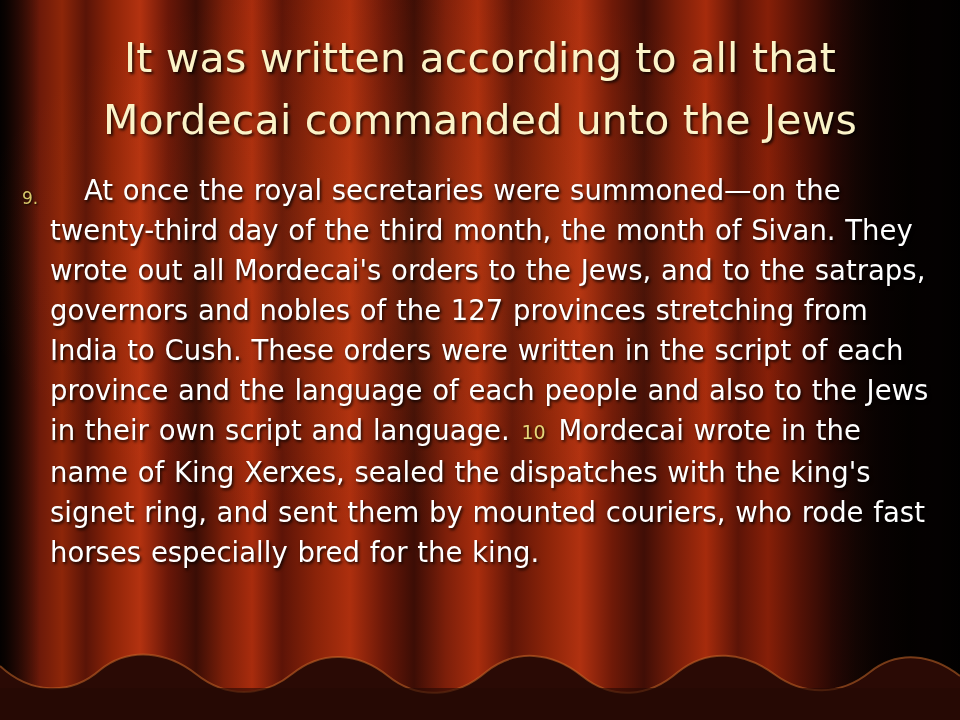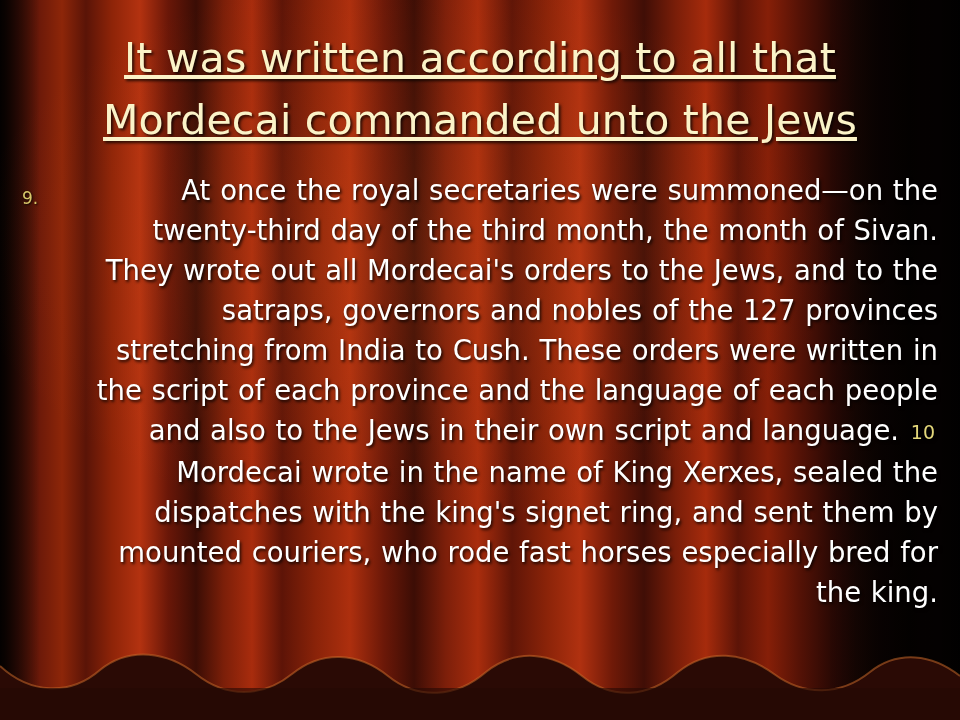--- a/index.html
+++ b/index.html
@@ -90,21 +90,20 @@
     left: 40px;
     top: 28px;
     width: 880px;
     text-align: center;
     color: #fbf3c8;
     font-size: 41px;
     line-height: 1.5;
     font-weight: 400;
     letter-spacing: 0.2px;
     text-shadow: 2px 2px 3px rgba(0,0,0,0.75);
-    text-decoration: underline;
   }
 
   
   .body-wrap {
     position: absolute;
     left: 22px;
     top: 170px;
     width: 916px;
     display: flex;
     align-items: flex-start;
@@ -117,24 +116,23 @@
     width: 28px;
     flex: 0 0 28px;
     text-align: left;
     text-shadow: 1px 1px 2px rgba(0,0,0,0.8);
   }
   .body-text {
     flex: 1 1 auto;
     color: #ffffff;
     font-size: 27.5px;
     line-height: 40px;
-    text-align: right;
+    text-align: left;
     text-shadow: 1.5px 1.5px 3px rgba(0,0,0,0.8);
     word-spacing: 1px;
-    margin-left: 29px;
   }
   .body-text .indent { display: inline-block; width: 34px; }
   .verse-num {
     color: #e4d77a;
     font-size: 19px;
     vertical-align: 1px;
     padding: 0 3px 0 2px;
   }
 </style>
 </head>

